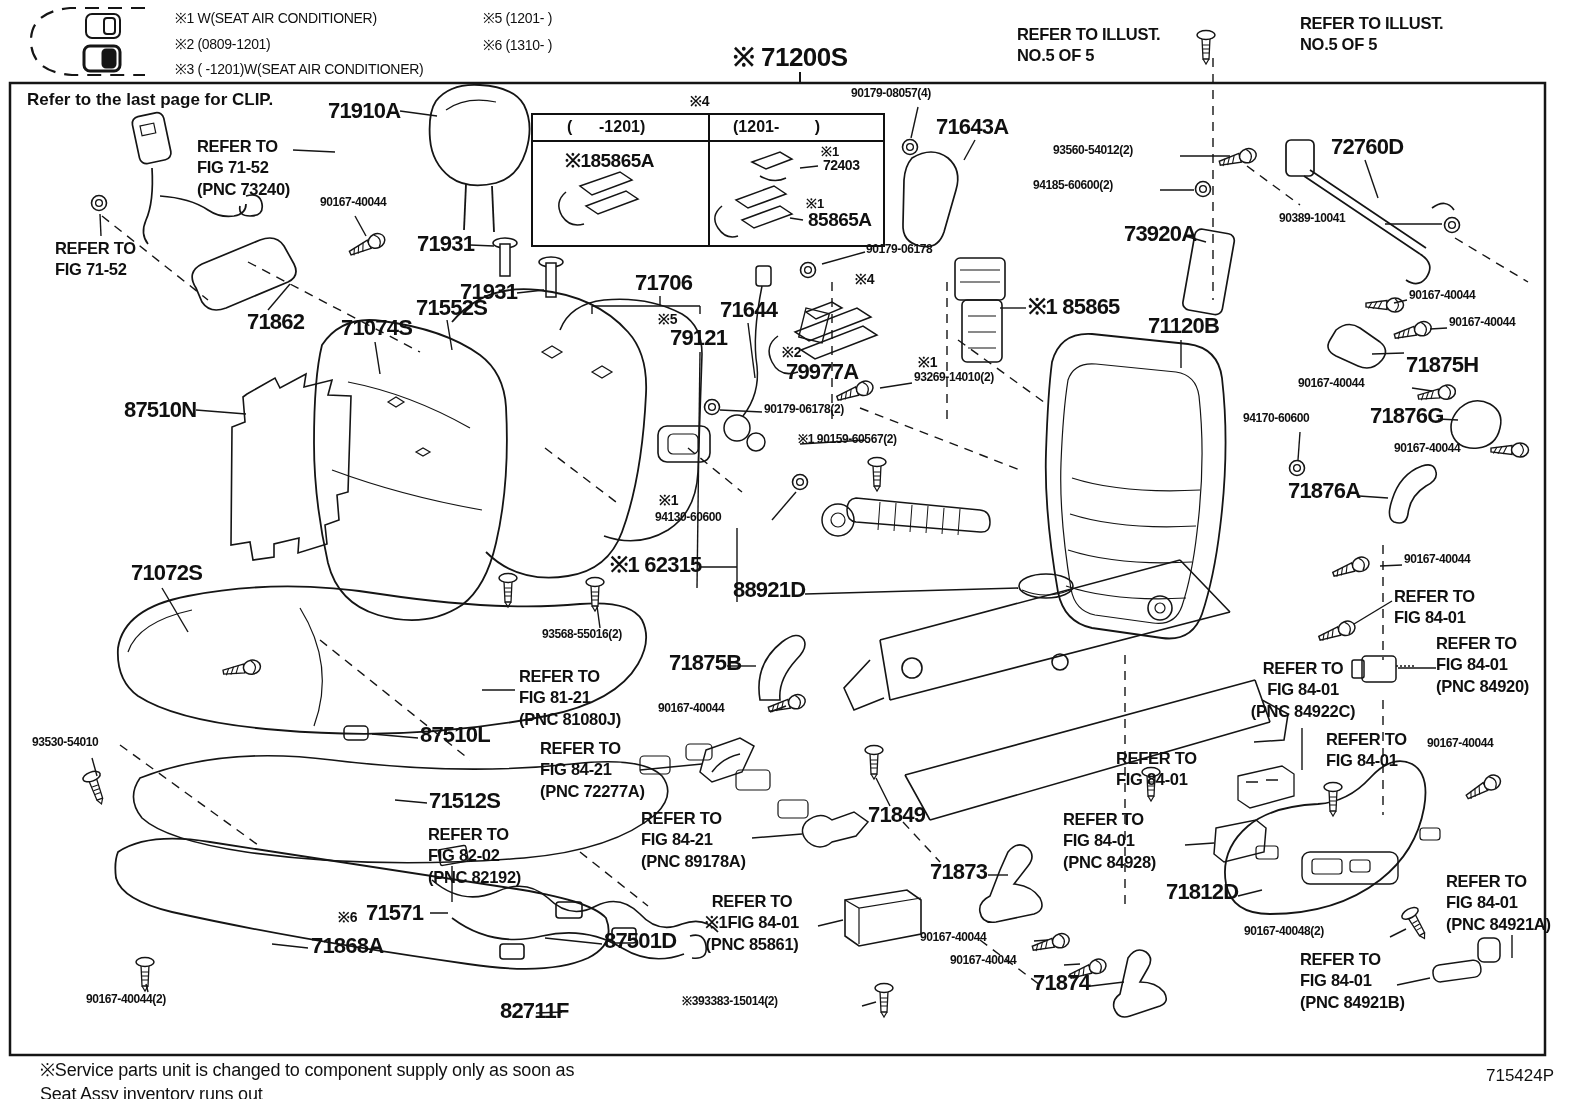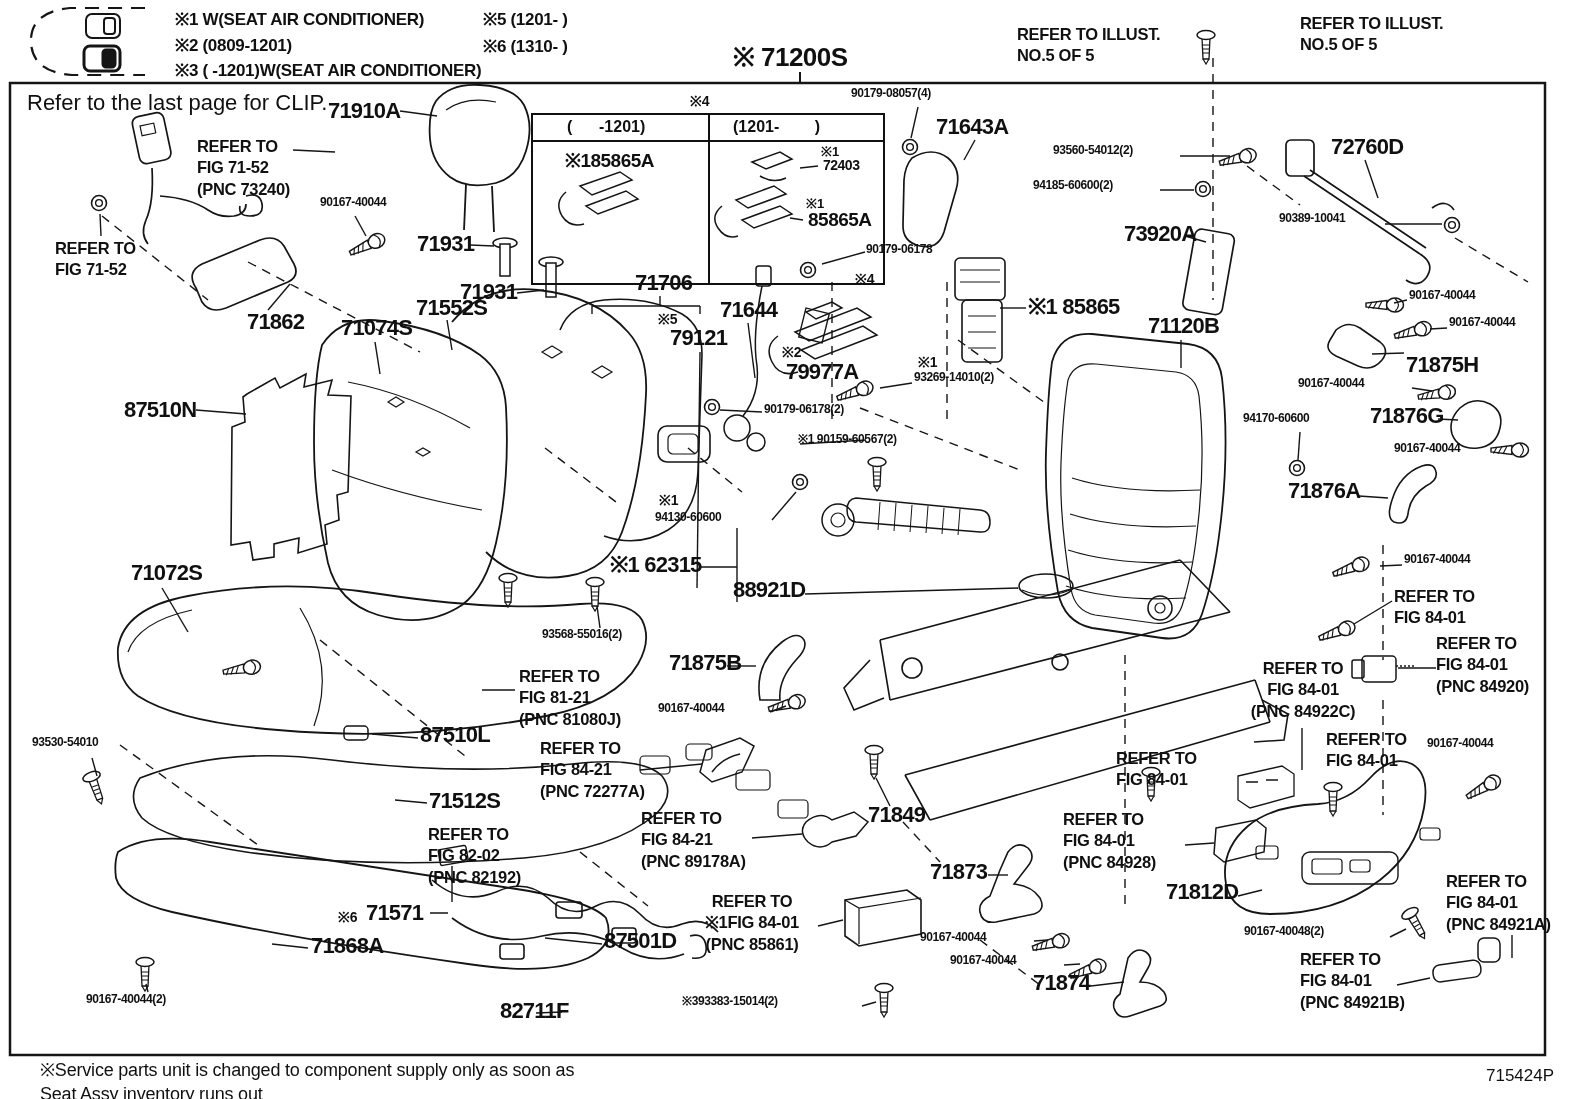--- a/index.html
+++ b/index.html
@@ -5,25 +5,25 @@
   html,body{margin:0;padding:0;background:#fff}
   .canvas{position:relative;width:1592px;height:1099px;background:#ffffff;color:#101010;
           font-family:"Liberation Sans",sans-serif;overflow:hidden}
   svg.art{position:absolute;left:0;top:0}
   .lbl{position:absolute;white-space:pre-line;font-weight:700;line-height:1.22;color:#101010}
   .pn{font-size:12px;letter-spacing:-0.4px}
   .pn-lg{font-size:22px;letter-spacing:-0.8px}
   .mark{font-size:14px}
   .ref{font-size:16.5px;line-height:1.3;letter-spacing:-0.3px}
   .ctr{text-align:center}
-  .legend{font-size:17px;font-weight:700;letter-spacing:-0.3px}
+  .legend{font-size:14px;font-weight:400;letter-spacing:-0.3px}
   .big{font-size:26px;font-weight:700;letter-spacing:-0.5px}
   .note{font-size:18px;font-weight:400;letter-spacing:-0.2px}
   .docnum{font-size:17px;font-weight:400}
-  .tablebox{position:absolute;left:531px;top:113px;width:354px;height:172px;border:2.5px solid #101010;box-sizing:border-box}
+  .tablebox{position:absolute;left:531px;top:113px;width:354px;height:134px;border:2.5px solid #101010;box-sizing:border-box}
   .tablebox .vline{position:absolute;left:175px;top:0;bottom:0;border-left:2.5px solid #101010}
   .tablebox .hline{position:absolute;left:0;right:0;top:25px;border-top:2.5px solid #101010}
   .tcell{position:absolute;font-weight:700;white-space:pre}
 </style>
 </head>
 <body>
 
 <div class="canvas">
 
   <svg class="art" width="1592" height="1099" viewBox="0 0 1592 1099">
@@ -386,21 +386,21 @@
   <div class="lbl legend" style="left:175px;top:10px">※1 W(SEAT AIR CONDITIONER)</div>
   <div class="lbl legend" style="left:175px;top:36px">※2 (0809-1201)</div>
   <div class="lbl legend" style="left:175px;top:61px">※3 (      -1201)W(SEAT AIR CONDITIONER)</div>
   <div class="lbl legend" style="left:483px;top:10px">※5 (1201-        )</div>
   <div class="lbl legend" style="left:483px;top:37px">※6 (1310-        )</div>
   <div class="lbl big" style="left:733px;top:42px">※ 71200S</div>
   <div class="lbl ref" style="left:1017px;top:24px">REFER TO ILLUST.
 NO.5 OF 5</div>
   <div class="lbl ref" style="left:1300px;top:13px">REFER TO ILLUST.
 NO.5 OF 5</div>
-  <div class="lbl" style="left:27px;top:90px;font-size:22px;font-weight:400">Refer to the last page for CLIP.</div>
+  <div class="lbl" style="left:27px;top:90px;font-size:17px;font-weight:700">Refer to the last page for CLIP.</div>
 
   <div class="lbl mark" style="left:690px;top:93px">※4</div>
   <div class="tablebox">
     <div class="vline"></div>
     <div class="hline"></div>
     <div class="tcell" style="left:34px;top:3px;font-size:16px">(      -1201)</div>
     <div class="tcell" style="left:200px;top:3px;font-size:16px">(1201-        )</div>
     <div class="tcell" style="left:32px;top:32px;font-size:19px;letter-spacing:-0.5px">※185865A</div>
     <div class="tcell" style="left:288px;top:27px;font-size:13px">※1</div>
     <div class="tcell" style="left:290px;top:42px;font-size:14px;letter-spacing:-0.5px">72403</div>

